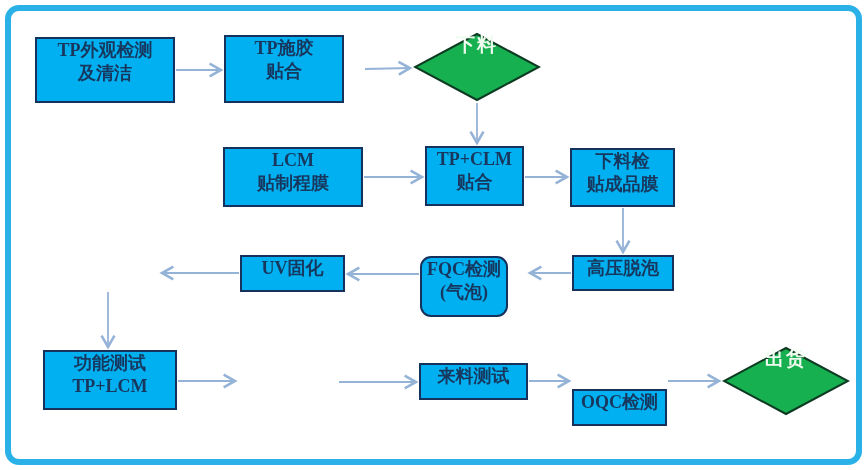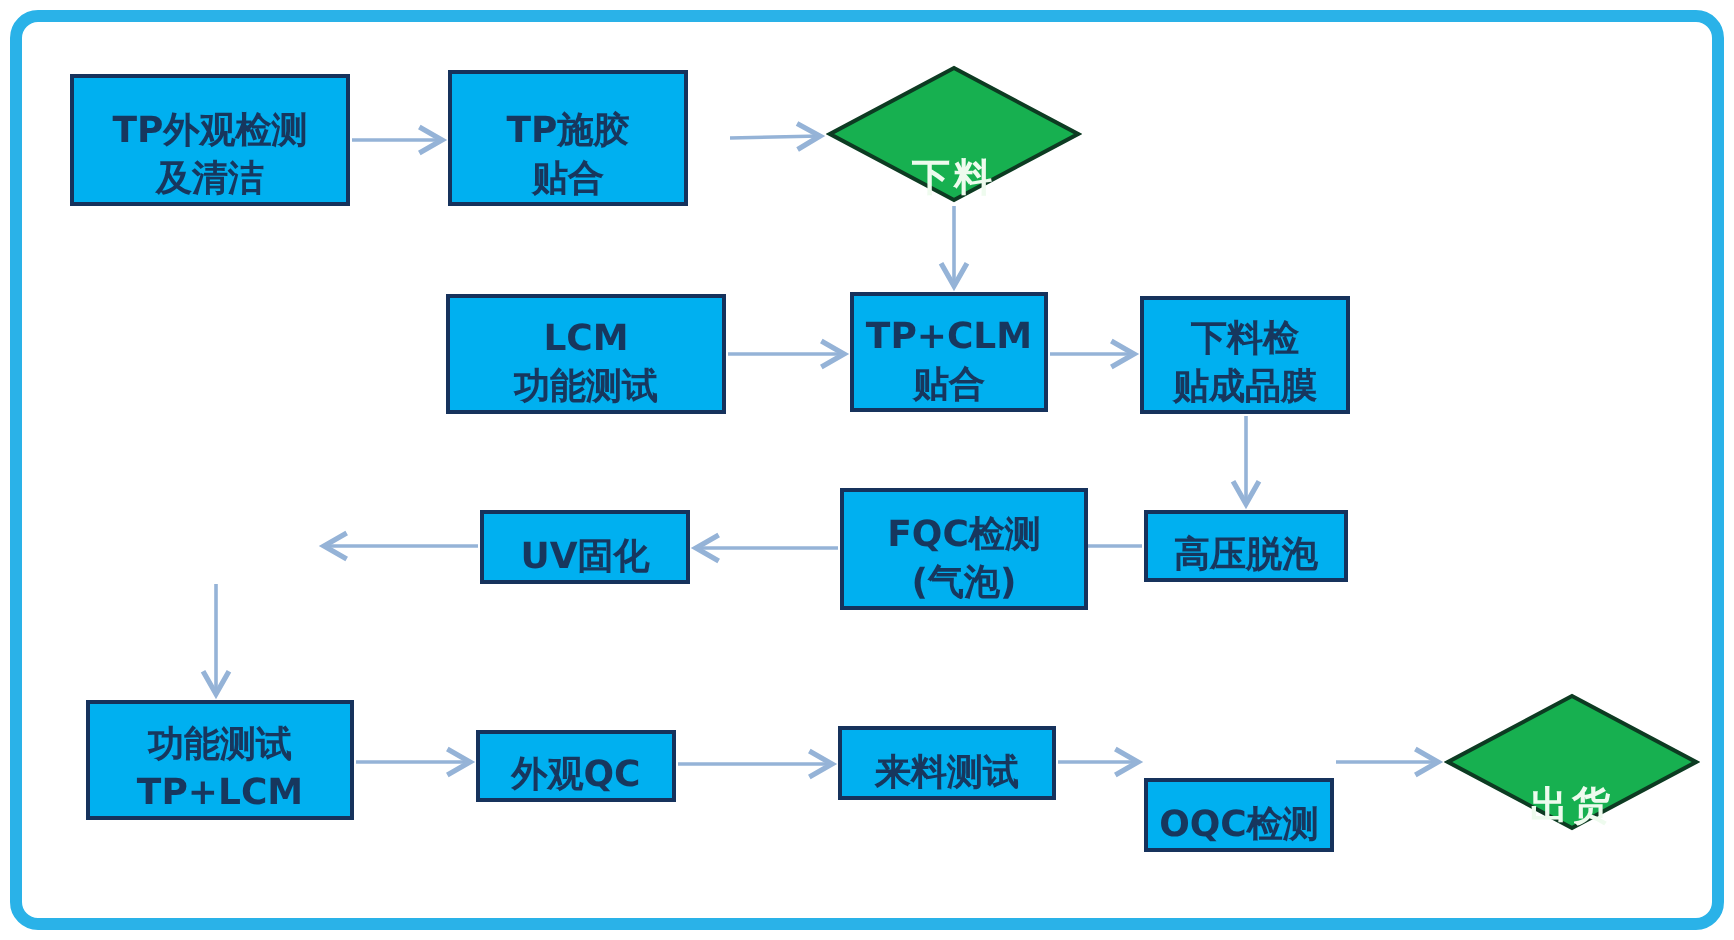--- a/index.html
+++ b/index.html
@@ -19,56 +19,57 @@
     box-sizing: border-box;
   }
   .arrows {
     position: absolute;
     left: 0; top: 0;
     width: 867px; height: 470px;
   }
   .node {
     position: absolute;
     display: flex;
-    align-items: flex-end;
+    align-items: flex-start;
     justify-content: center;
     box-sizing: border-box;
     background: var(--node-fill, #00b0f0);
     border: 2px solid var(--node-border, #16325c);
     color: var(--node-text, #17375e);
     font-weight: 700;
     font-size: 18px;
     line-height: 1.3;
     text-align: center;
+    font-family: Liberation Serif, serif;
   }
   .node .lbl { white-space: pre-line; }
   .diamond {
     position: absolute;
     display: flex;
-    align-items: flex-end;
+    align-items: flex-start;
     justify-content: center;
   }
   .diamond svg { position: absolute; left: 0; top: 0; }
   .diamond .lbl {
     position: relative;
     color: var(--diamond-text, #eefbee);
     font-weight: 700;
     font-size: 19px;
     letter-spacing: 2px;
     white-space: pre-line;
   }
   
   .n-tp-inspect  { left: 35px;  top: 37px;  width: 140px; height: 66px; }
   .n-tp-glue     { left: 224px; top: 35px;  width: 120px; height: 68px; }
   .n-lcm         { left: 223px; top: 147px; width: 140px; height: 60px; }
   .n-tp-clm      { left: 425px; top: 146px; width: 99px;  height: 60px; }
   .n-blank-check { left: 570px; top: 148px; width: 105px; height: 59px; }
   .n-fqc-sample  { left: 57px;  top: 253px; width: 102px; height: 38px; }
   .n-uv-cure     { left: 240px; top: 255px; width: 105px; height: 37px; }
-  .n-fqc-test    { left: 420px; top: 244px; width: 124px; height: 61px; }
+  .n-fqc-test    { left: 420px; top: 256px; width: 88px; height: 61px; border-radius: 11px; }
   .n-autoclave   { left: 572px; top: 255px; width: 102px; height: 36px; }
   .n-func-test   { left: 43px;  top: 350px; width: 134px; height: 60px; }
   .n-visual-qc   { left: 238px; top: 365px; width: 100px; height: 36px; }
   .n-film        { left: 419px; top: 363px; width: 109px; height: 37px; }
   .n-oqc         { left: 572px; top: 363px; width: 95px;  height: 37px; margin-top: 26px; }
   .d-blanking    { left: 413px; top: 32px;  width: 128px; height: 70px; }
   .d-ship        { left: 722px; top: 346px; width: 128px; height: 70px; }
 </style>
 </head>
 <body>
@@ -103,21 +104,21 @@
   <div class="node n-tp-inspect">
     <span class="lbl">TP外观检测
 及清洁</span>
   </div>
   <div class="node n-tp-glue">
     <span class="lbl">TP施胶
 贴合</span>
   </div>
   <div class="node n-lcm">
     <span class="lbl">LCM
-功能测试</span>
+贴制程膜</span>
   </div>
   <div class="node n-tp-clm">
     <span class="lbl">TP+CLM
 贴合</span>
   </div>
   <div class="node n-blank-check">
     <span class="lbl">下料检
 贴成品膜</span>
   </div>
   <div class="node n-uv-cure">
@@ -126,23 +127,20 @@
   <div class="node n-fqc-test">
     <span class="lbl">FQC检测
 (气泡)</span>
   </div>
   <div class="node n-autoclave">
     <span class="lbl">高压脱泡</span>
   </div>
   <div class="node n-func-test">
     <span class="lbl">功能测试
 TP+LCM</span>
-  </div>
-  <div class="node n-visual-qc">
-    <span class="lbl">外观QC</span>
   </div>
   <div class="node n-film">
     <span class="lbl">来料测试</span>
   </div>
   <div class="node n-oqc">
     <span class="lbl">OQC检测</span>
   </div>
 
   <div class="diamond d-blanking">
     <svg width="128" height="70" viewBox="0 0 128 70">

